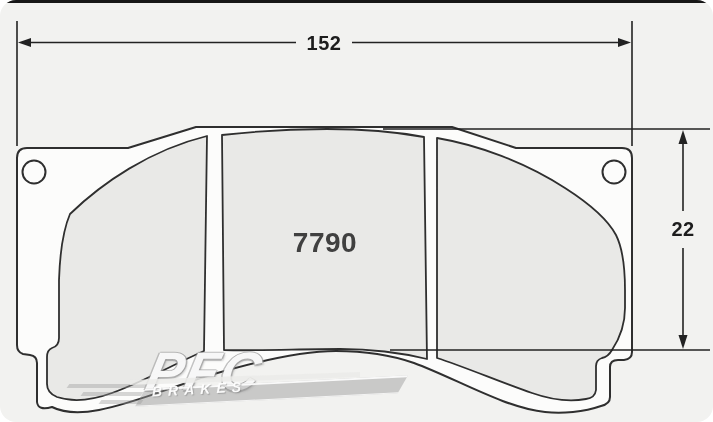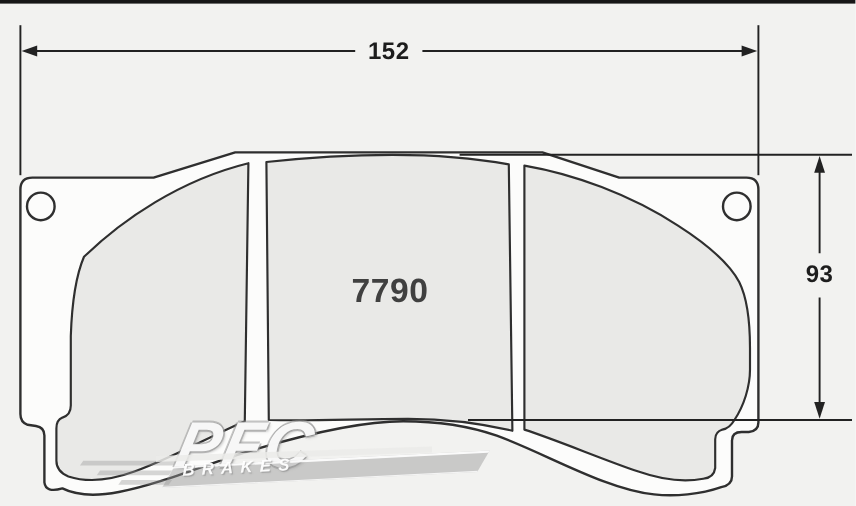--- a/index.html
+++ b/index.html
@@ -2,20 +2,21 @@
 <html><head>
 <meta charset="utf-8">
 <style>
   html,body{margin:0;padding:0;}
   .stage{
     position:relative;
     width:713px;height:422px;
     background:#f2f2f0;
     overflow:hidden;
     font-family:"Liberation Sans", sans-serif;
+    border-radius:16px;
   }
   .top-bar{
     position:absolute;left:0;top:0;width:713px;height:3px;
     background:#171717;
   }
   svg.drawing{position:absolute;left:0;top:0;}
   .dim-label{
     position:absolute;
     font-weight:bold;color:#1d1d1d;
     text-align:center;
@@ -158,21 +159,21 @@
       <line x1="383" y1="129" x2="710" y2="129" fill="none"></line>
       <line x1="390" y1="350" x2="710" y2="350" fill="none"></line>
       <line x1="683" y1="136" x2="683" y2="211" fill="none"></line>
       <line x1="683" y1="248" x2="683" y2="343" fill="none"></line>
       <polygon points="683,130 678.5,144 687.5,144" stroke="none"></polygon>
       <polygon points="683,349 678.5,335 687.5,335" stroke="none"></polygon>
     </g>
   </svg>
 
   <div class="dim-label dim-152">152</div>
-  <div class="dim-label dim-54">93</div>
+  <div class="dim-label dim-54">22</div>
 
   <div class="part-number">7790</div>
 
   <div class="watermark">
     <div class="wm-speed-1"></div>
     <div class="wm-speed-2"></div>
     <div class="wm-speed-3"></div>
     <div class="wm-pfc">PFC</div>
     <div class="wm-slice"></div>
     <div class="wm-banner"></div>

